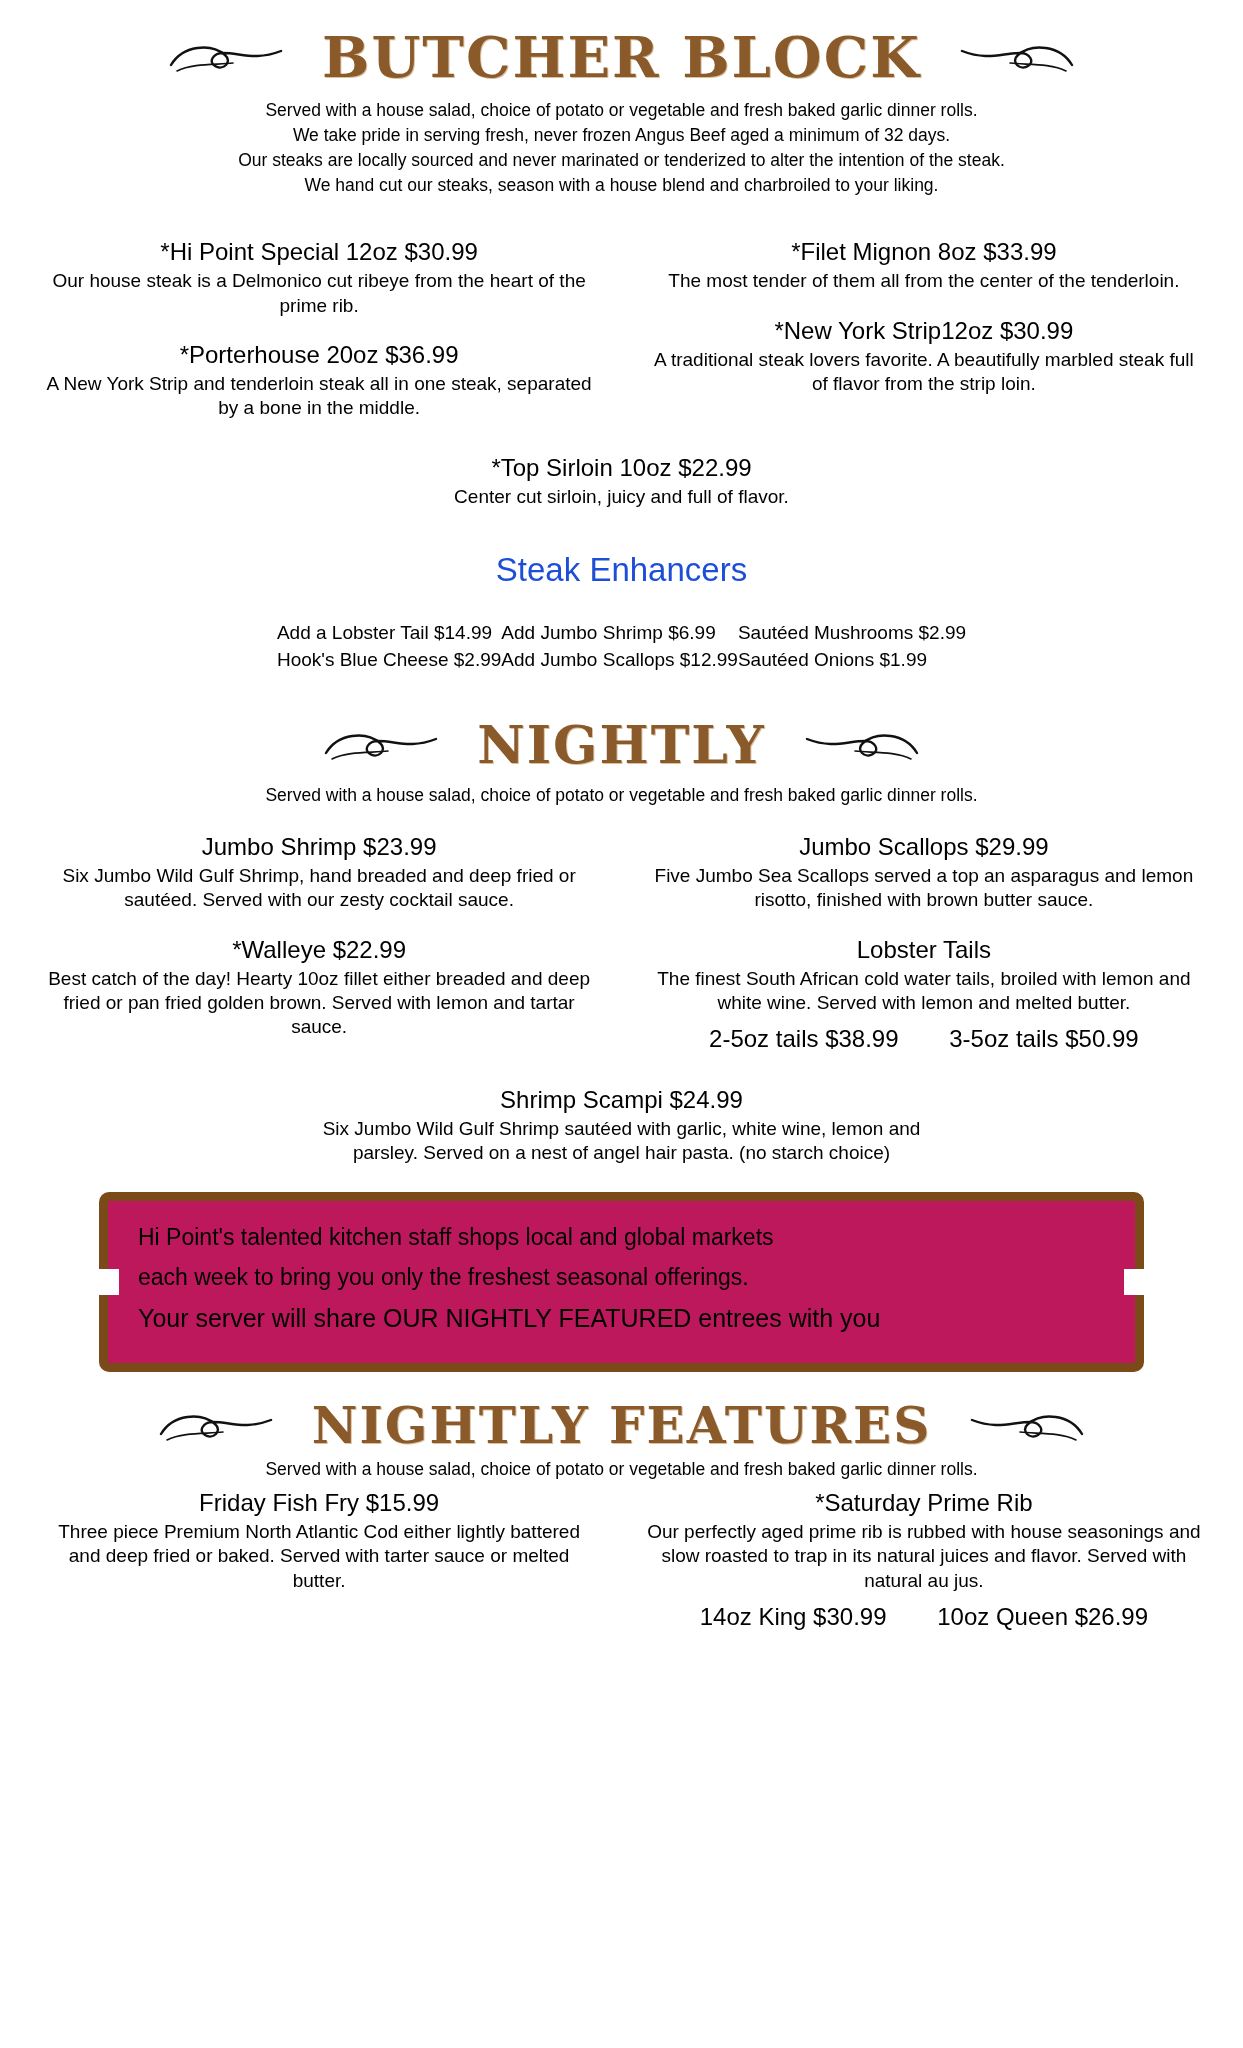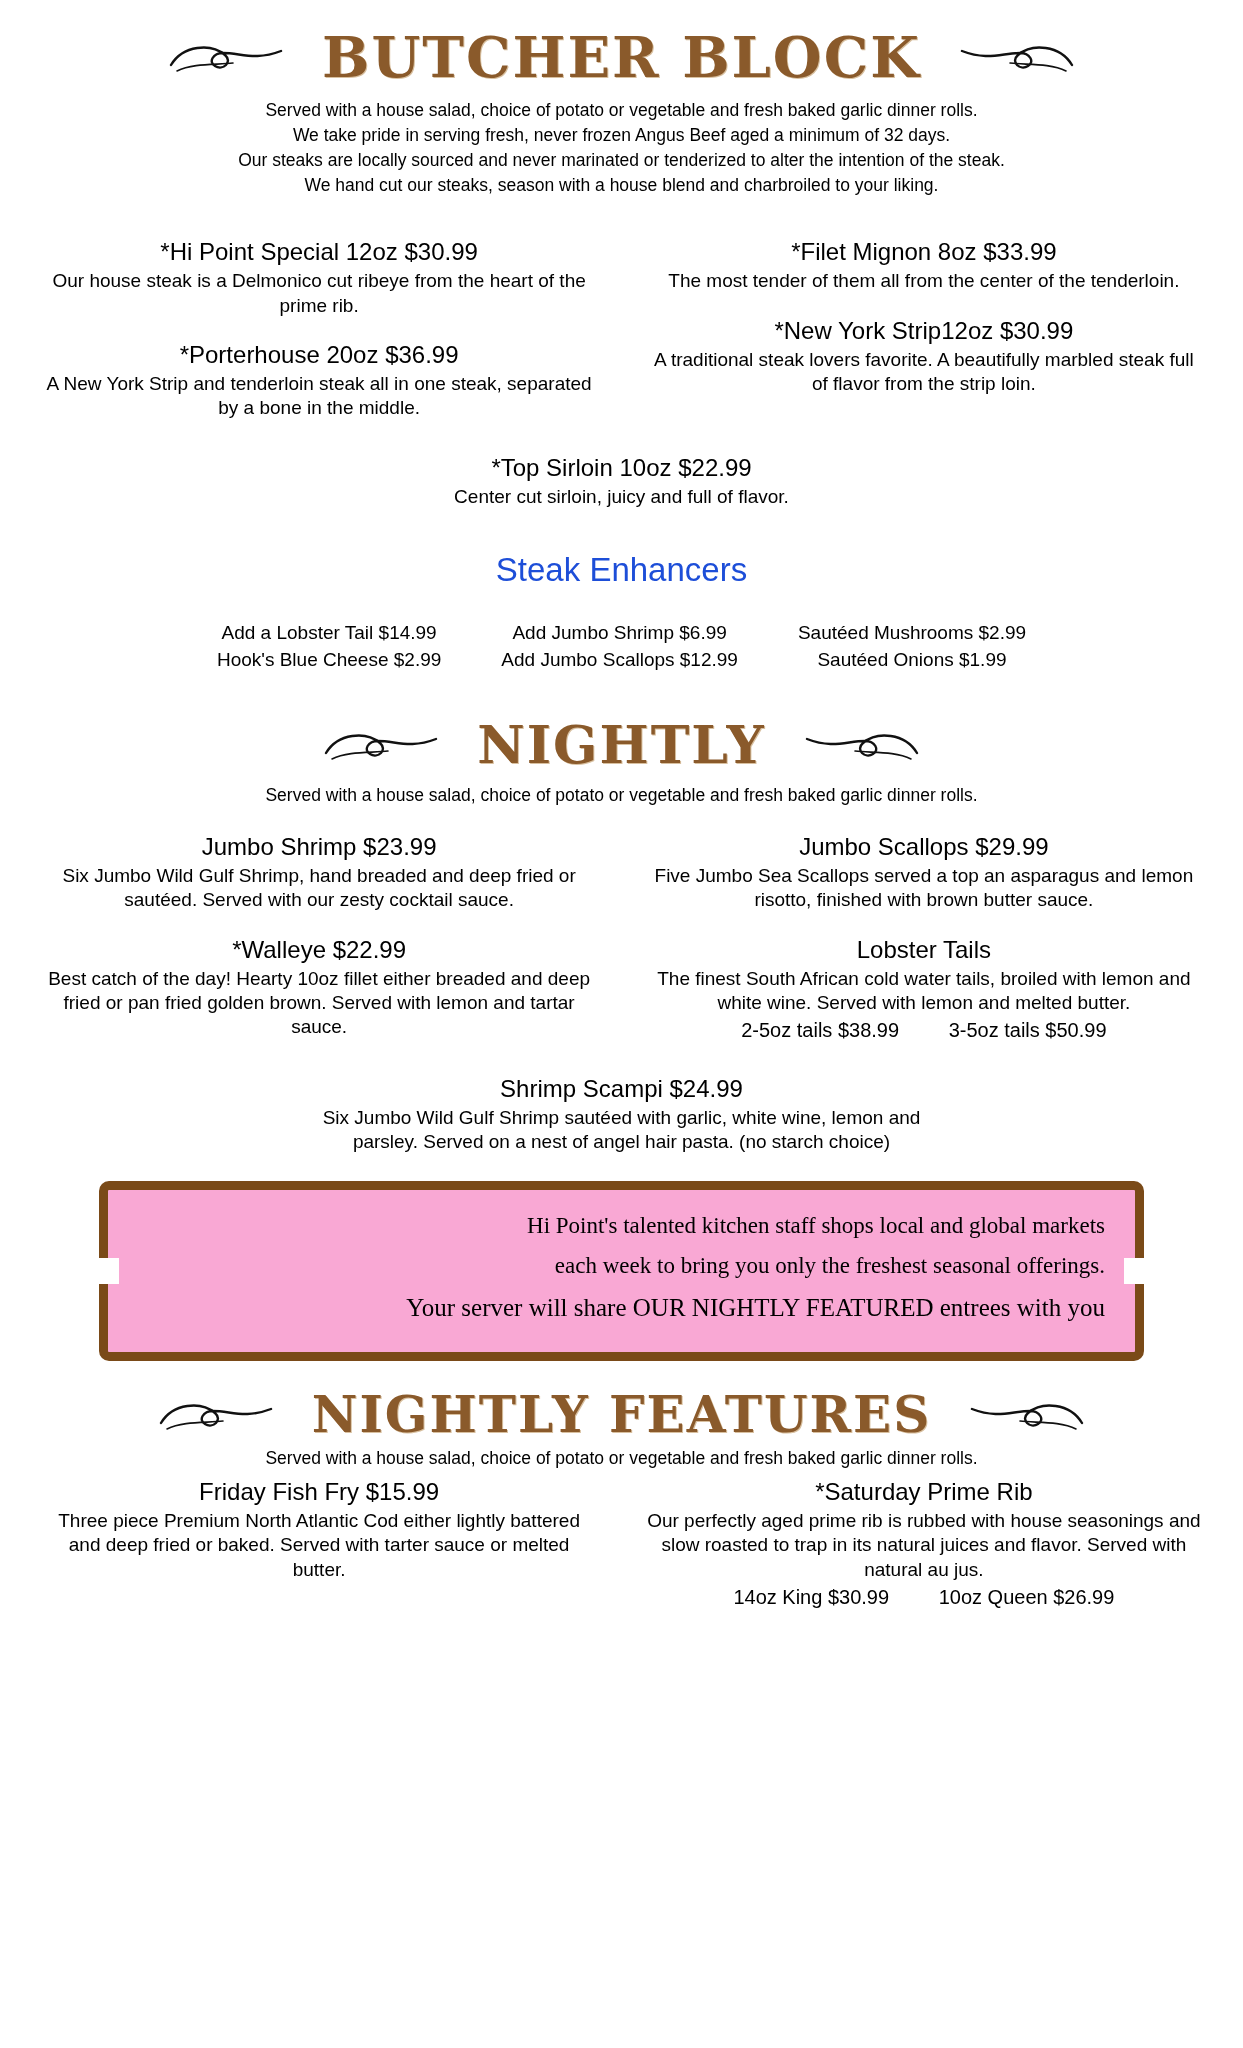--- a/index.html
+++ b/index.html
@@ -72,22 +72,22 @@
   .item-name {
     font-size: 24px;
     line-height: 1.25;
   }
   .item-desc {
     font-size: 19px;
     line-height: 1.28;
     margin-top: 2px;
   }
   .item-sub {
-    font-size: 20px;
-    margin-top: 4px;
+    font-size: 24px;
+    margin-top: 10px;
   }
   .item-sub .pair {
     display: inline-block;
     margin: 0 22px;
   }
 
   .center-item {
     text-align: center;
     margin-top: 10px;
   }
@@ -95,41 +95,38 @@
   
   .enh-title {
     text-align: center;
     font-size: 33px;
     color: #1d4ed8;
     margin: 42px 0 30px;
   }
   .enh-grid {
     display: flex;
     justify-content: center;
-    gap: 60px;
-    text-align: center;
     font-size: 19px;
     line-height: 1.45;
   }
   .enh-col { white-space: nowrap; }
 
   
   .callout-wrap {
     margin: 26px auto 0;
     width: 1045px;
     position: relative;
   }
   .callout {
-    background: #f9a8d4;
+    background: #be185d;
     border: 9px solid #7a4a18;
     border-radius: 10px;
     padding: 16px 30px 22px;
-    text-align: right;
+    text-align: left;
     position: relative;
-    font-family: Liberation Serif, serif;
   }
   .callout-line {
     font-size: 23px;
     line-height: 1.75;
   }
   .callout-line.big {
     font-size: 25px;
   }
   .notch {
     position: absolute;

